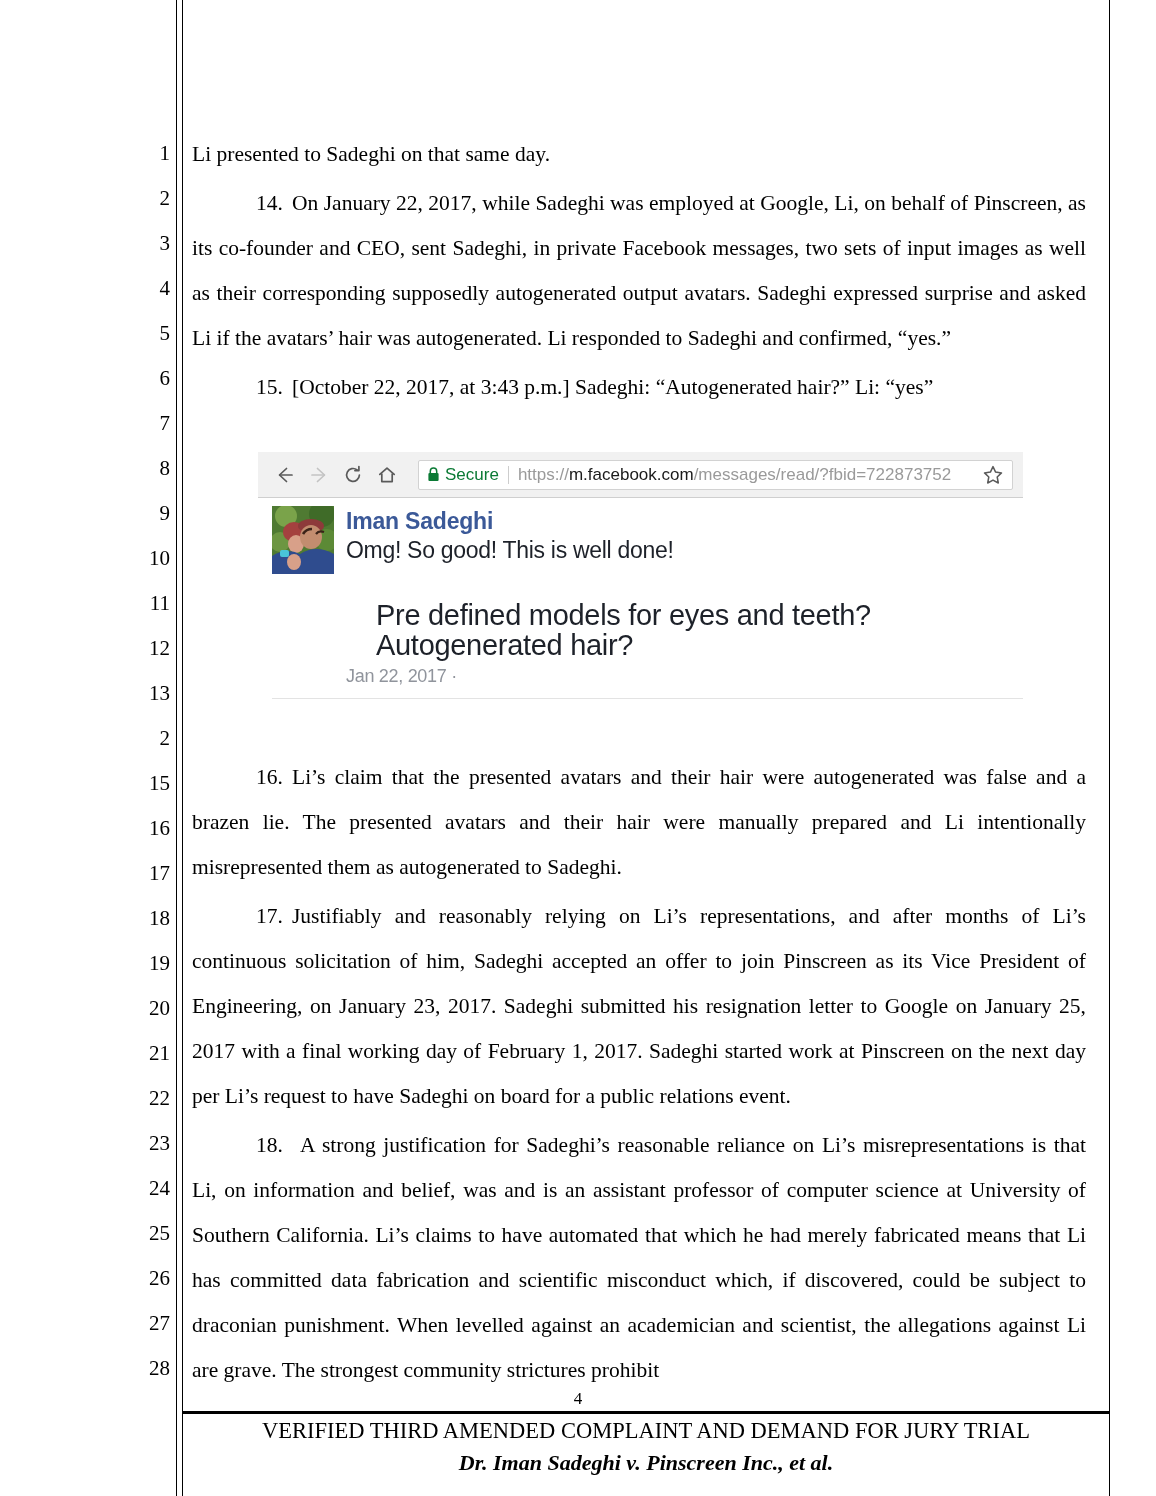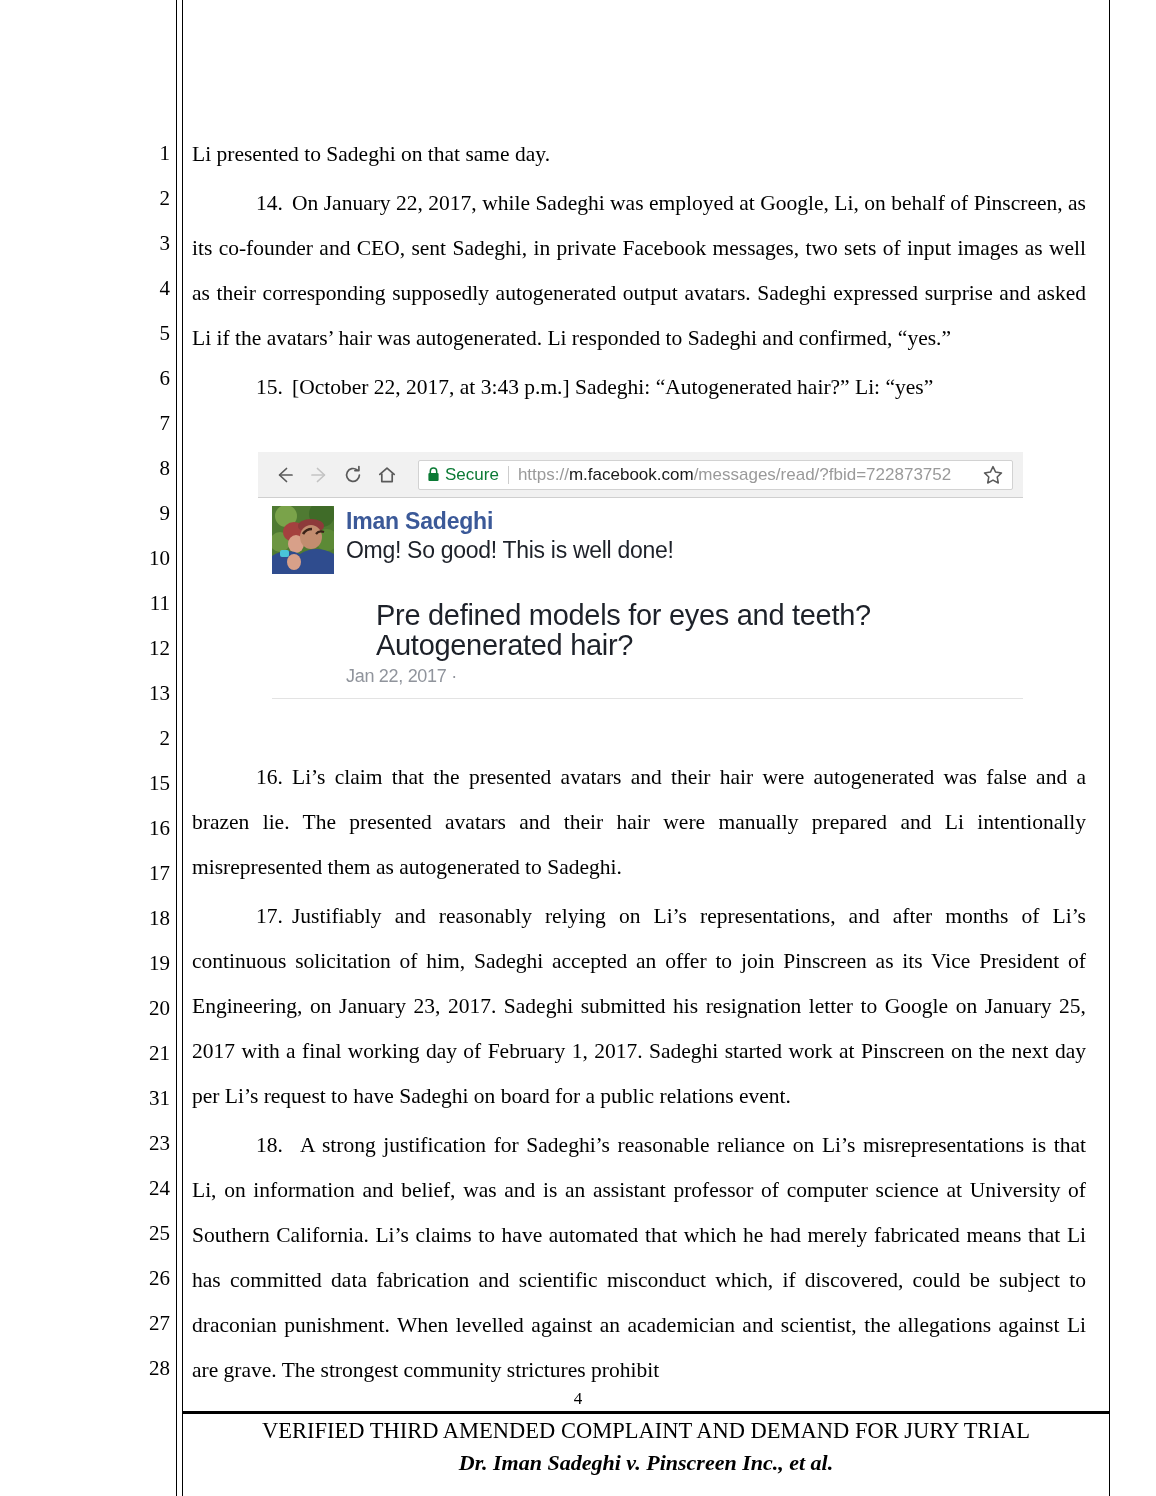--- a/index.html
+++ b/index.html
@@ -255,21 +255,21 @@
   <div>12</div>
   <div>13</div>
   <div>2</div>
   <div>15</div>
   <div>16</div>
   <div>17</div>
   <div>18</div>
   <div>19</div>
   <div>20</div>
   <div>21</div>
-  <div>31</div>
+  <div>22</div>
   <div>23</div>
   <div>24</div>
   <div>25</div>
   <div>26</div>
   <div>27</div>
   <div>28</div>
 </div>
 
 <div id="body-column">
 

